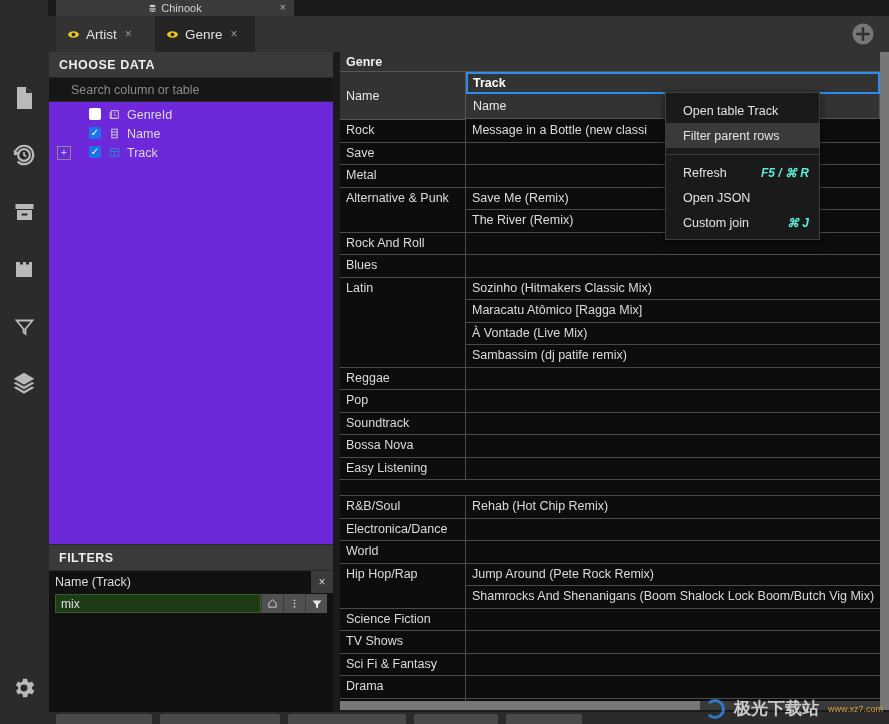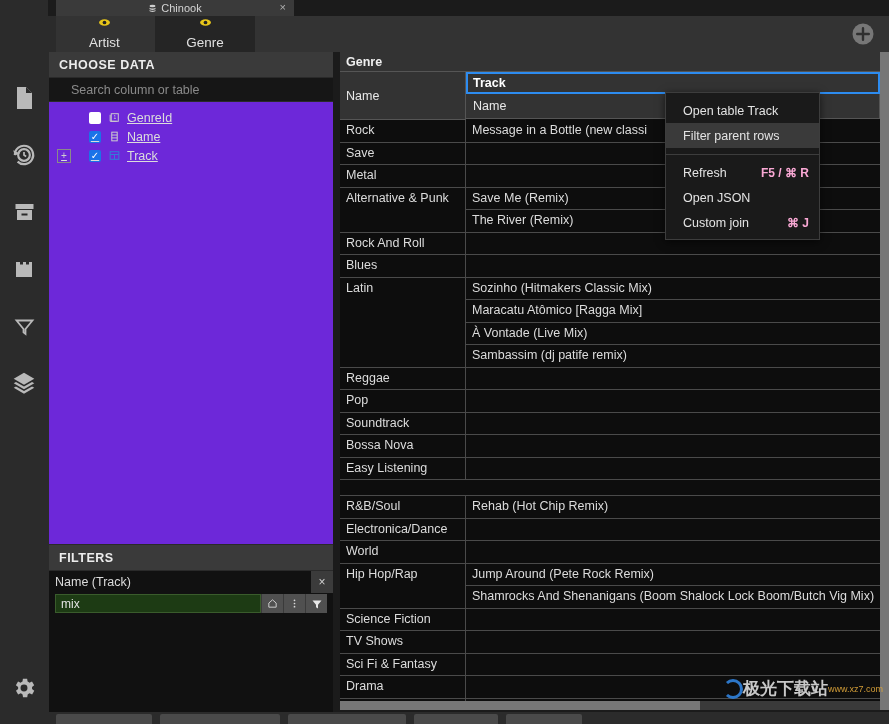--- a/index.html
+++ b/index.html
@@ -44,21 +44,21 @@
     background: #333333;
   }
   .tabstrip-bgdark {
     position: absolute; left: 0; top: 16px; width: 56px; height: 36px;
     background: #2b2b2b;
   }
   .tab {
     position: absolute; top: 16px; height: 36px;
     display: flex; align-items: center; gap: 6px;
     padding: 0 11px;
-    font-size: 13.5px; color: #e0e0e0; flex-direction: column;
+    font-size: 13.5px; color: #e0e0e0;
   }
   .tab.t-artist { left: 56px; width: 97px; background: #333333; }
   .tab.t-genre  { left: 155px; width: 100px; background: #252525; }
   .tab .eye { flex: 0 0 auto; }
   .tab .tlabel { white-space: nowrap; }
   .tab .tclose { color: #9a9a9a; font-size: 12px; margin-left: 2px; }
   .tabstrip-filler {
     position: absolute; left: 255px; top: 16px; width: 634px; height: 36px;
     background: #333333;
   }
@@ -84,22 +84,22 @@
     display: flex; align-items: center; padding: 0 22px;
     border-bottom: 1px solid #2a2a2a;
   }
   .search-row input {
     width: 100%; background: transparent; border: 0; outline: none;
     font-family: inherit; font-size: 12.5px; color: #cfcfcf;
   }
   .search-row input::placeholder { color: #8a8a8a; }
   .tree { padding-top: 6px; }
   .tree-row {
-    display: flex; align-items: center; height: 19px;
-    font-size: 12.5px; color: #dcdcdc; text-decoration: underline;
+    display: flex; height: 19px;
+    font-size: 12.5px; color: #dcdcdc;
   }
   .expander {
     width: 14px; height: 14px; margin-left: 8px; margin-right: 2px;
     border: 1px solid #8a8a8a; color: #cfcfcf;
     font-size: 10px; line-height: 12px; text-align: center;
   }
   .expander.blank { border: 0; }
   .cbx {
     width: 12px; height: 12px; margin-left: 16px; margin-right: 7px;
     border-radius: 2px; flex: 0 0 auto;
@@ -205,30 +205,30 @@
     background: #1a1a1a; border: 1px solid #3d3d3d;
     box-shadow: 0 2px 8px rgba(0,0,0,.6);
     padding: 5px 0 4px 0;
   }
   .ctxitem {
     height: 25px; display: flex; align-items: center;
     padding: 0 10px 0 17px; font-size: 12.5px; color: #e3e3e3;
   }
   .ctxitem.hl { background: #3a3a3a; }
   .ctxitem .shortcut {
-    margin-left: auto; font-weight: bold;
-    font-size: 12px; color: #f9a8d4;
+    margin-left: auto; font-style: italic; font-weight: bold;
+    font-size: 12px; color: #5eead4;
   }
   .ctxsep { height: 1px; background: #3d3d3d; margin: 6px 0 5px 0; }
 
   
   .wm {
-    position: absolute; right: 6px; bottom: 24px;
+    position: absolute; right: 6px; bottom: 4px;
     font-size: 17px; font-weight: bold; color: #d8d8d8;
-    display: flex; align-items: center; gap: 0; opacity: .92;
+    display: flex; align-items: center; gap: 9px; opacity: .92;
   }
   .wm .ring {
     width: 20px; height: 20px; border: 3px solid #2f7fd8; border-radius: 50%;
     border-left-color: transparent;
   }
   .wm .wsub { font-size: 9px; font-weight: normal; color: #e0a73a; }
 </style>
 </head>
 <body>
 

